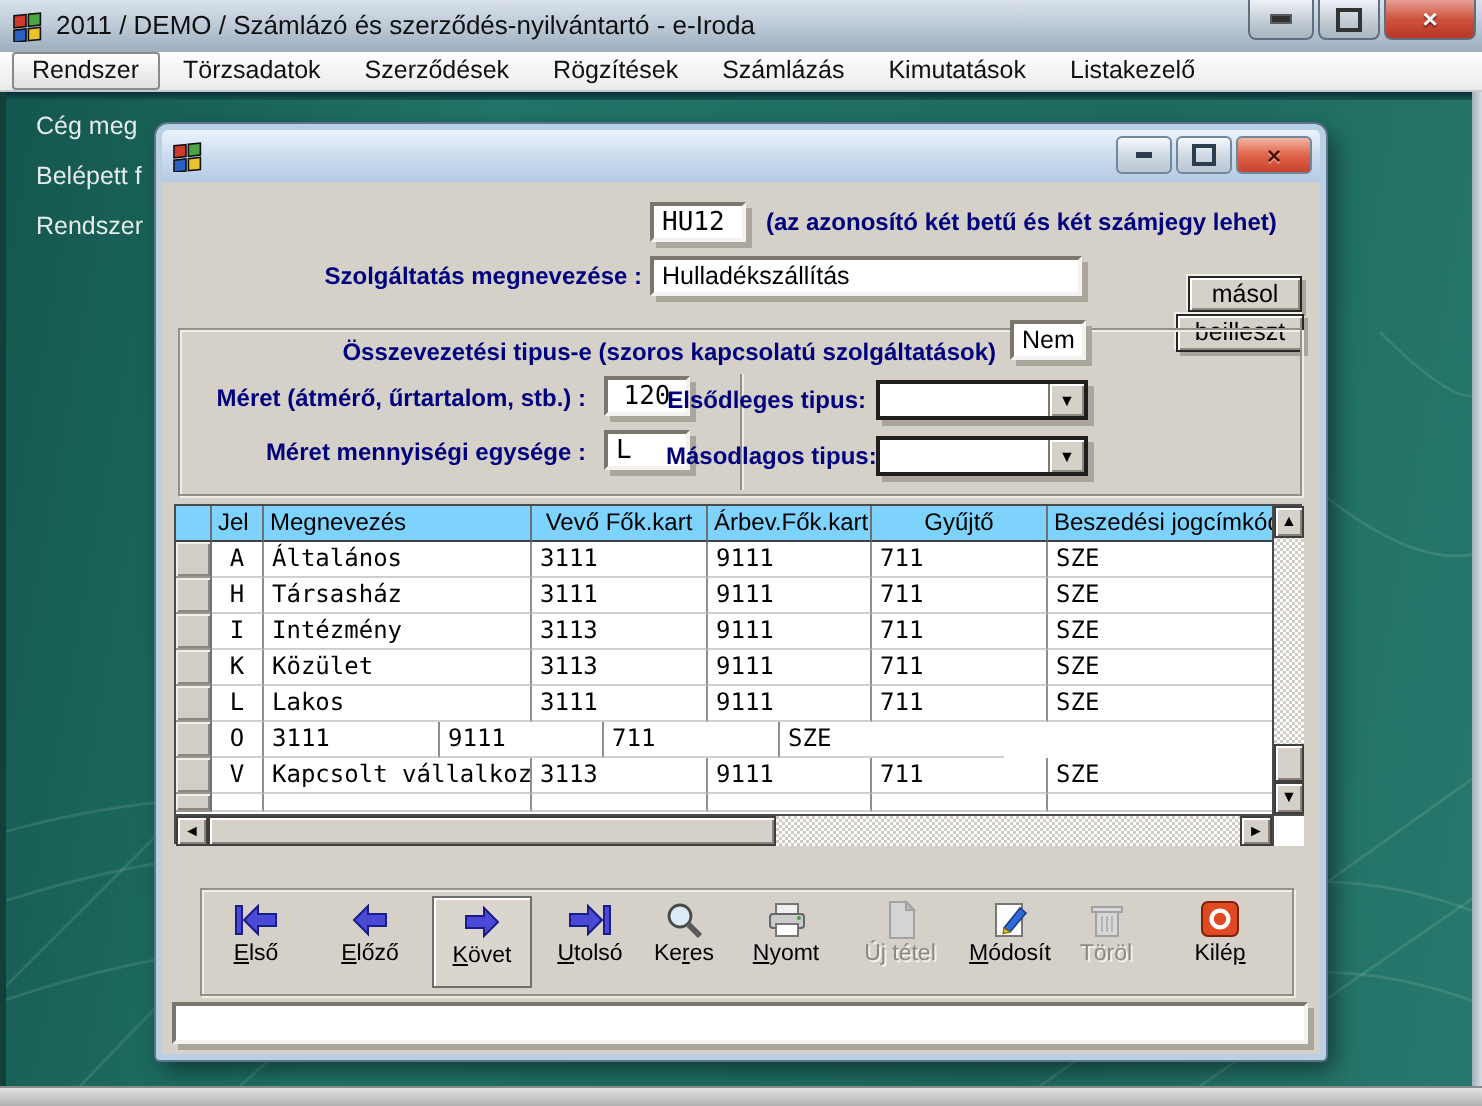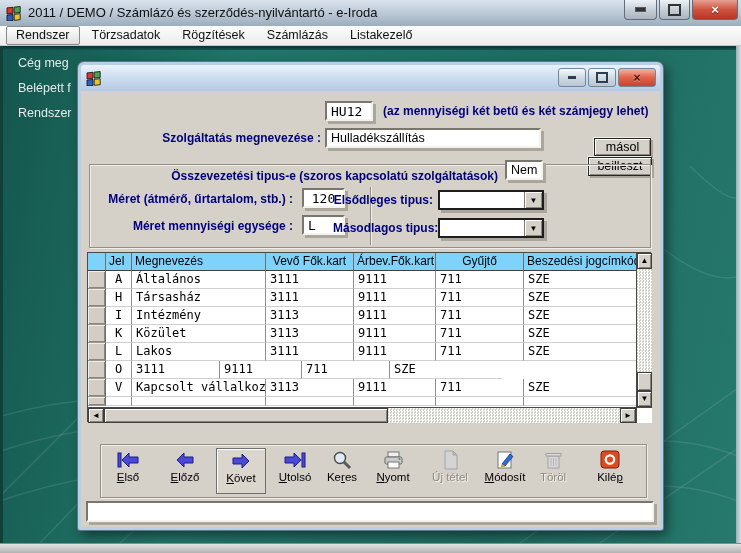--- a/index.html
+++ b/index.html
@@ -137,22 +137,24 @@
       </div>
     <div class="cb close">
         <span class="glyph-x">×</span>
       </div>
   </div>
 </div>
 
 <div class="menubar">
   <div class="mi sel">Rendszer</div>
   <div class="mi">Törzsadatok</div>
+  <div class="mi">Szerződések</div>
   <div class="mi">Rögzítések</div>
   <div class="mi">Számlázás</div>
+  <div class="mi">Kimutatások</div>
   <div class="mi">Listakezelő</div>
 </div>
 
 <div class="clientarea">
   <div class="topband"></div>
   <svg class="abs" style="left:0;top:0;" width="741" height="497" viewBox="0 0 741 497">
     <g stroke="#ffffff" stroke-opacity="0.10" stroke-width="1.5" fill="none">
       <path d="M-40 420 Q 180 330 420 430"></path>
       <path d="M-40 470 Q 200 370 460 480"></path>
       <path d="M-30 380 Q 140 320 330 390"></path>
@@ -191,21 +193,21 @@
           </div>
         <div class="dcb close">
             <span class="dglyph-x">×</span>
           </div>
       </div>
     </div>
 
     <div class="dlg-client">
 
       <input class="sunken" style="left: 244px; top: 10px; width: 48px; height: 20px;" value="HU12">
-      <span class="nlabel" style="left:302px;top:13px;">(az mennyiségi két betű és két számjegy lehet)</span>
+      <span class="nlabel" style="left:302px;top:13px;">(az azonosító két betű és két számjegy lehet)</span>
 
       <span class="nlabel r" style="left:10px;top:40px;width:230px;">Szolgáltatás megnevezése :</span>
       <input class="sunken sans" style="left: 244px; top: 37px; width: 216px; height: 20px;" value="Hulladékszállítás">
 
       <div class="btn3d" style="left:513px;top:47px;width:57px;height:18px;line-height:16px;">másol</div>
       <div class="btn3d" style="left:507px;top:66px;width:64px;height:19px;line-height:17px;">beilleszt</div>
 
       <div class="etched" style="left:8px;top:73px;width:560px;height:82px;"></div>
       <div class="vdiv" style="left:289px;top:96px;height:58px;"></div>
 

